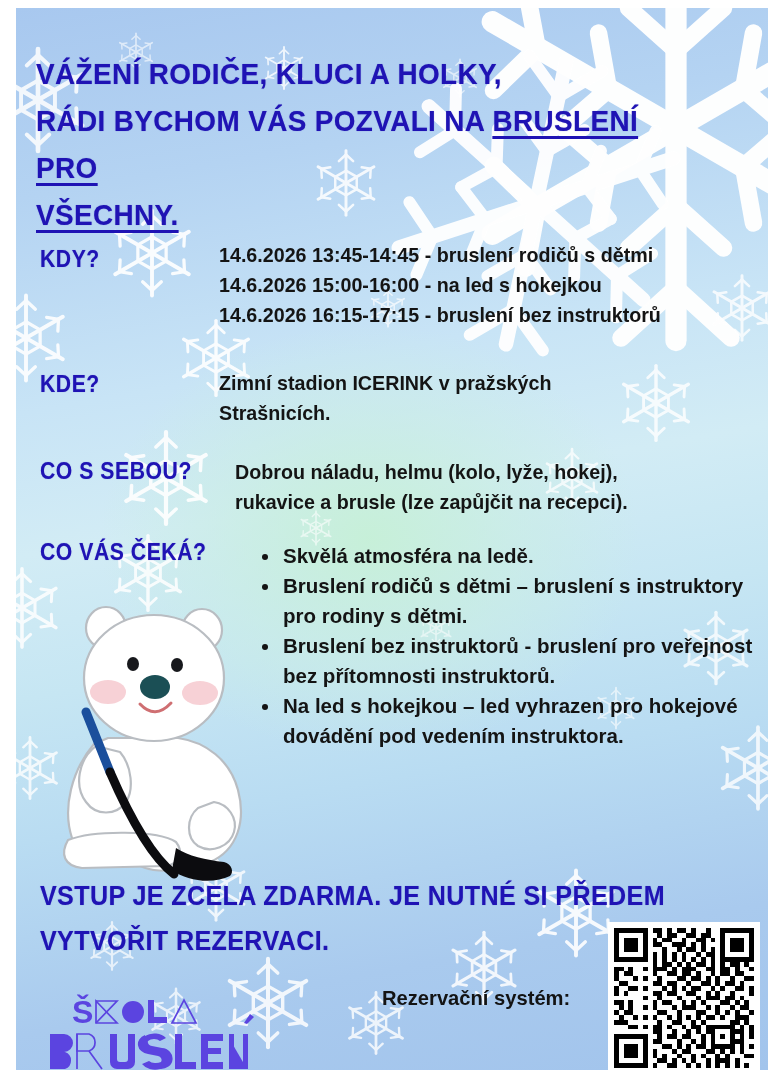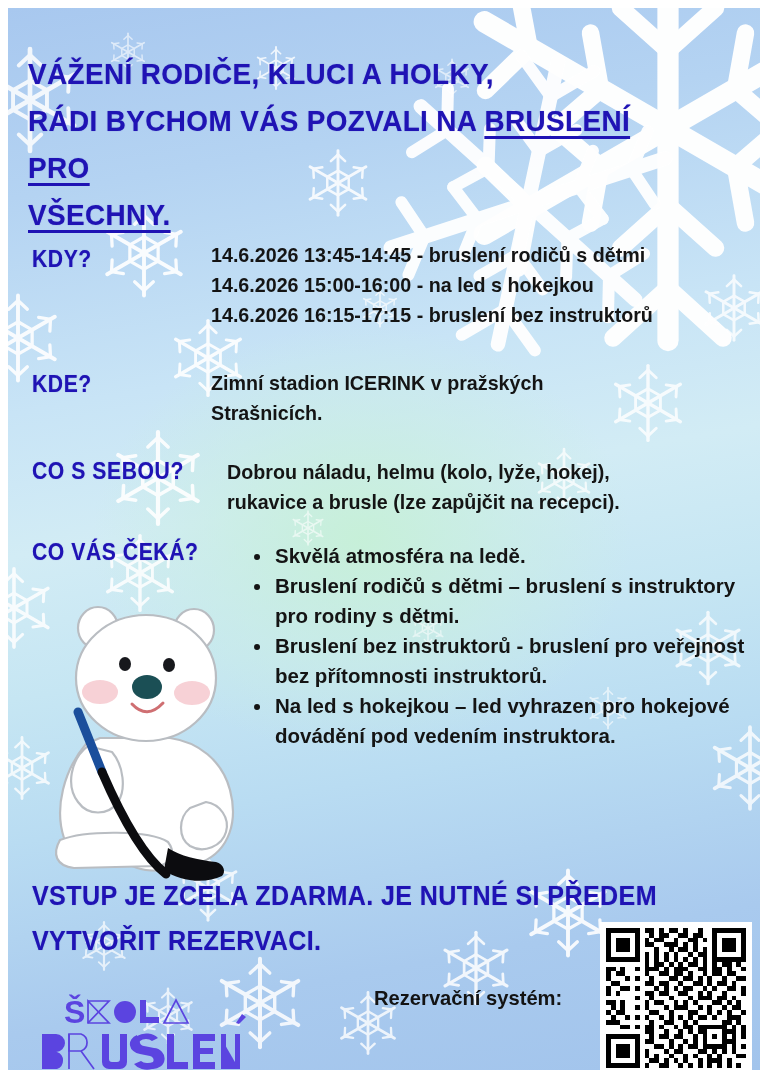--- a/index.html
+++ b/index.html
@@ -10,21 +10,21 @@
   body {
     width: 768px;
     height: 1086px;
     font-family: "Liberation Sans", sans-serif;
     overflow: hidden;
   }
 
   
   .poster {
     position: absolute;
-    left: 8px;
+    left: 16px;
     top: 8px;
     width: 752px;
     height: 1062px;
     overflow: hidden;
     background:
       radial-gradient(ellipse 46% 26% at 47% 50%, rgba(198,240,214,0.92) 0%, rgba(201,238,226,0.55) 45%, rgba(190,225,245,0.0) 78%),
       linear-gradient(170deg, #a8c8ef 0%, #b4d3f2 16%, #c8e4f6 34%, #d2ecf5 46%, #c6e6f3 58%, #b9dcf2 70%, #a9caee 86%, #a2c4ec 100%);
   }
 
   .deco-layer {

